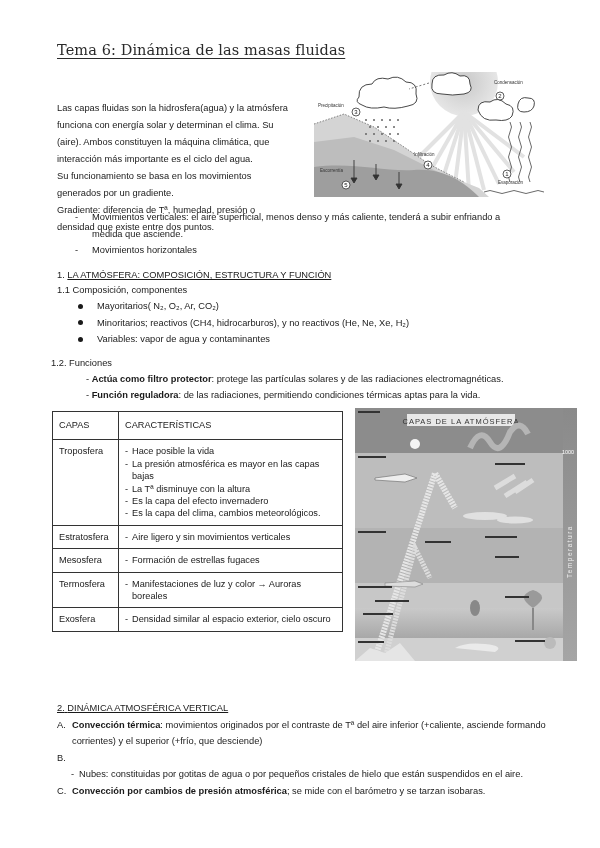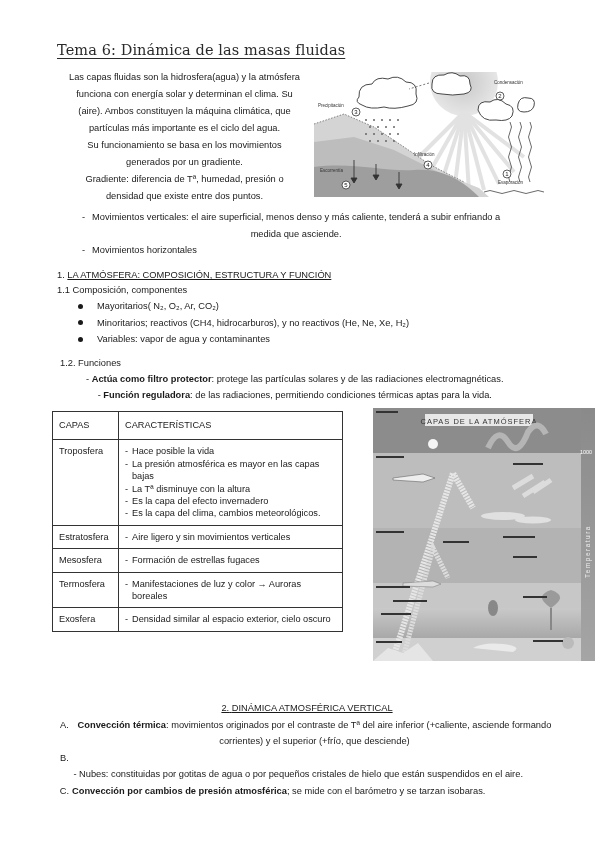--- a/index.html
+++ b/index.html
@@ -1,24 +1,24 @@
 <!DOCTYPE html>
 <html><head>
   <meta charset="utf-8">
   <style>
     * { box-sizing: border-box; margin: 0; padding: 0; }
     html, body { width: 600px; height: 848px; background: #ffffff; overflow: hidden; }
     body { position: relative; font-family: "Liberation Sans", "DejaVu Sans", sans-serif; color: #1a1a1a; font-size: 9.2px; }
-    .abs { position: absolute; text-align: center; }
+    .abs { position: absolute; }
     .title {
       left: 57px; top: 42px; font-family: "DejaVu Serif", "Liberation Serif", serif;
       font-size: 14.5px; color: #2a2a2a; text-decoration: underline; text-underline-offset: 3px;
       text-decoration-thickness: 1px; letter-spacing: 0.1px;
     }
-    .intro { left: 57px; top: 69px; width: 255px; line-height: 17px; font-size: 9.3px; }
+    .intro { left: 57px; top: 100px; width: 255px; line-height: 17px; font-size: 9.3px; }
     .intro p { white-space: nowrap; }
     .dash-list { left: 75px; top: 209px; width: 480px; line-height: 16.5px; font-size: 9.3px; }
     .dash-item { display: flex; }
     .dash-item .dash { width: 17px; flex: none; }
     .sec { font-size: 9.3px; line-height: 16px; }
     .u { text-decoration: underline; }
     .bullets { left: 78px; top: 298px; line-height: 16.5px; font-size: 9.3px; }
     .bullets .b { display: flex; align-items: center; }
     .bullets .dot { width: 5px; height: 5px; border-radius: 50%; background: #1a1a1a; margin-right: 14px; flex: none; }
     .funcs { left: 86px; top: 371px; line-height: 16px; font-size: 9.3px; }
@@ -39,21 +39,21 @@
   </style>
 </head>
 <body>
 
 <div class="abs title">Tema 6: Dinámica de las masas fluidas</div>
 
 <div class="abs intro">
   <p>Las capas fluidas son la hidrosfera(agua) y la atmósfera</p>
   <p>funciona con energía solar y determinan el clima. Su</p>
   <p>(aire). Ambos constituyen la máquina climática, que</p>
-  <p>partículas más importante es el ciclo del agua.</p>
+  <p>interacción más importante es el ciclo del agua.</p>
   <p>Su funcionamiento se basa en los movimientos</p>
   <p>generados por un gradiente.</p>
   <p>Gradiente: diferencia de Tª, humedad, presión o</p>
   <p>densidad que existe entre dos puntos.</p>
 </div>
 
 <div class="abs water-cycle">
   <svg width="240" height="130" viewBox="0 0 240 130">
     <defs>
       <radialGradient id="sun" cx="50%" cy="50%" r="50%">
@@ -178,21 +178,21 @@
   <div class="b">
       <span class="dot"></span>
       <span>Minoritarios; reactivos (CH4, hidrocarburos), y no reactivos (He, Ne, Xe, H₂)</span>
     </div>
   <div class="b">
       <span class="dot"></span>
       <span>Variables: vapor de agua y contaminantes</span>
     </div>
 </div>
 
-<div class="abs sec" style="left:60px; top:355px;">1.2. Funciones</div>
+<div class="abs sec" style="left:51px; top:355px;">1.2. Funciones</div>
 
 <div class="abs funcs">
   <div>- <b>Actúa como filtro protector</b><span>: protege las partículas solares y de las radiaciones electromagnéticas.</span></div>
   <div>- <b>Función reguladora</b><span>: de las radiaciones, permitiendo condiciones térmicas  aptas para la vida.</span></div>
 </div>
 
 <table class="capas">
   <tbody>
       <tr>
     <td class="c1 hdr">CAPAS</td>

